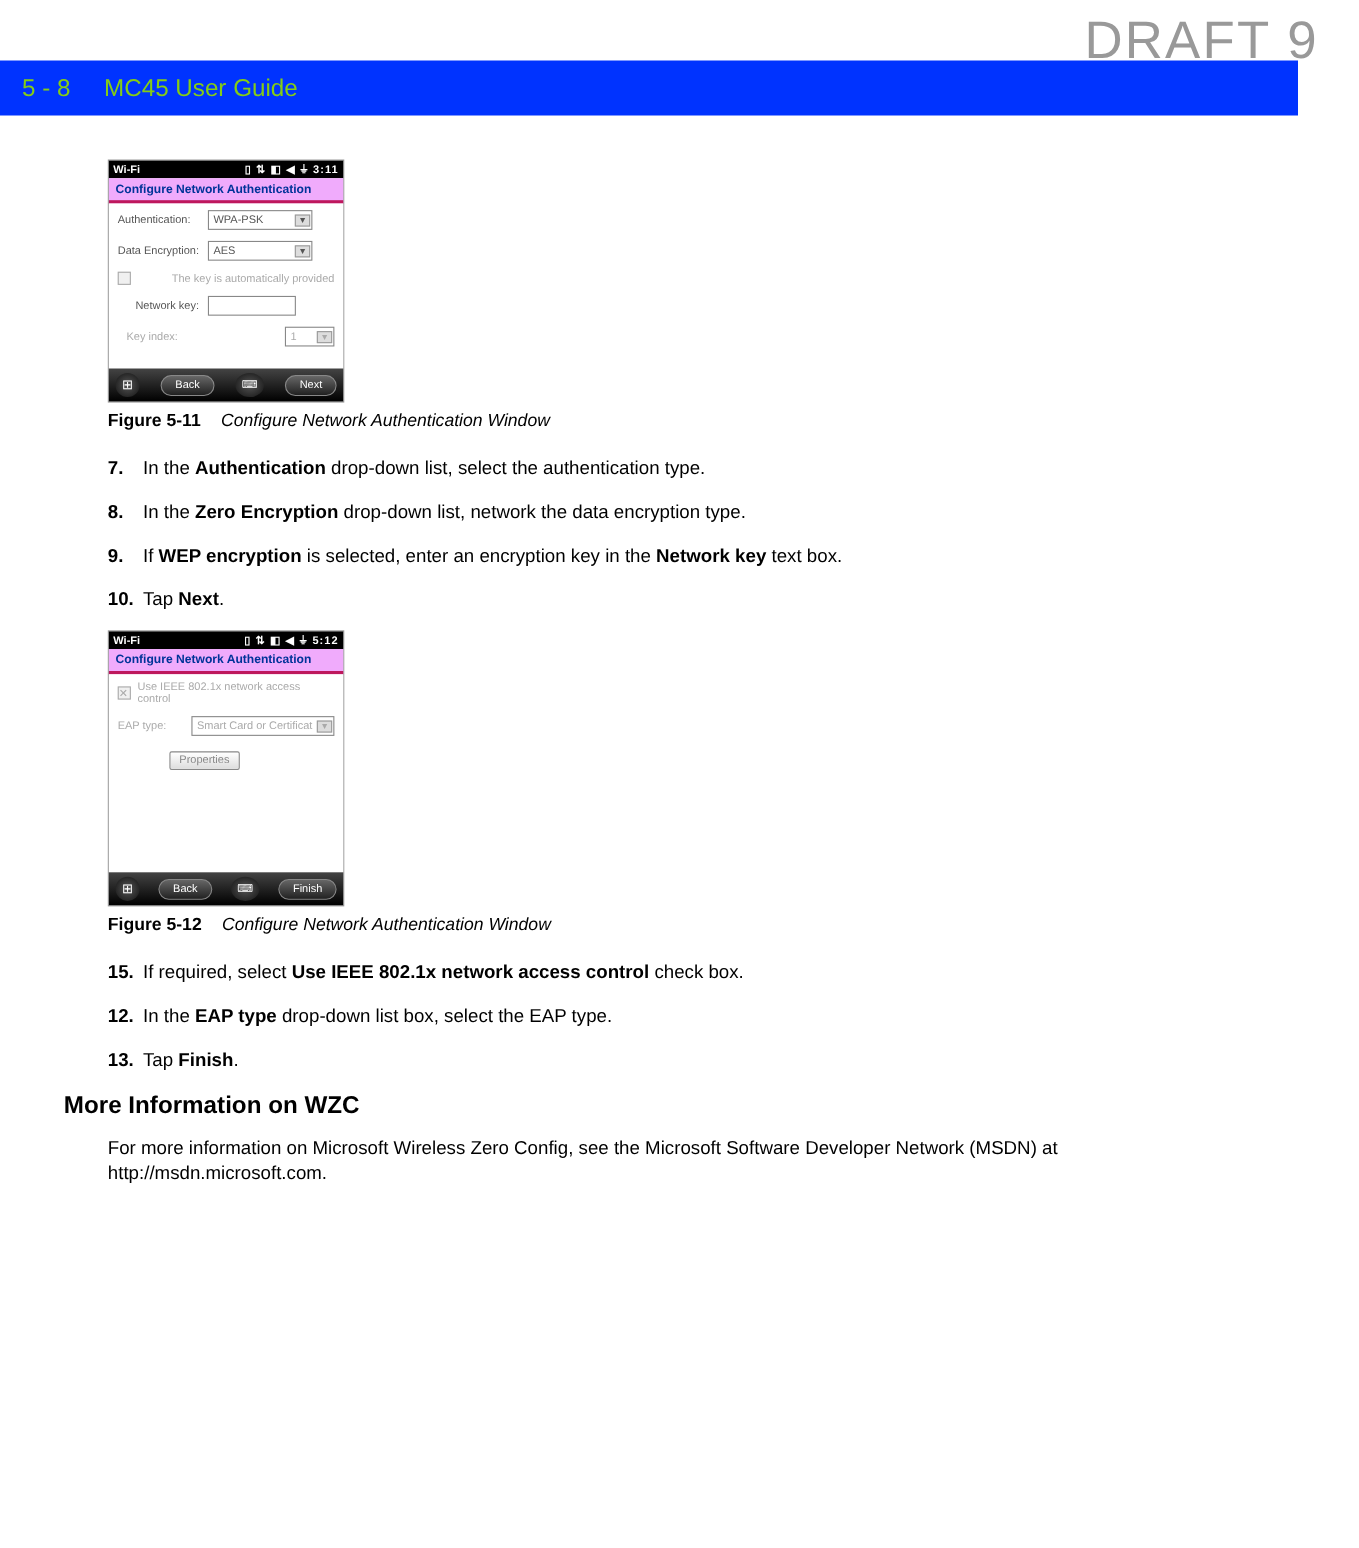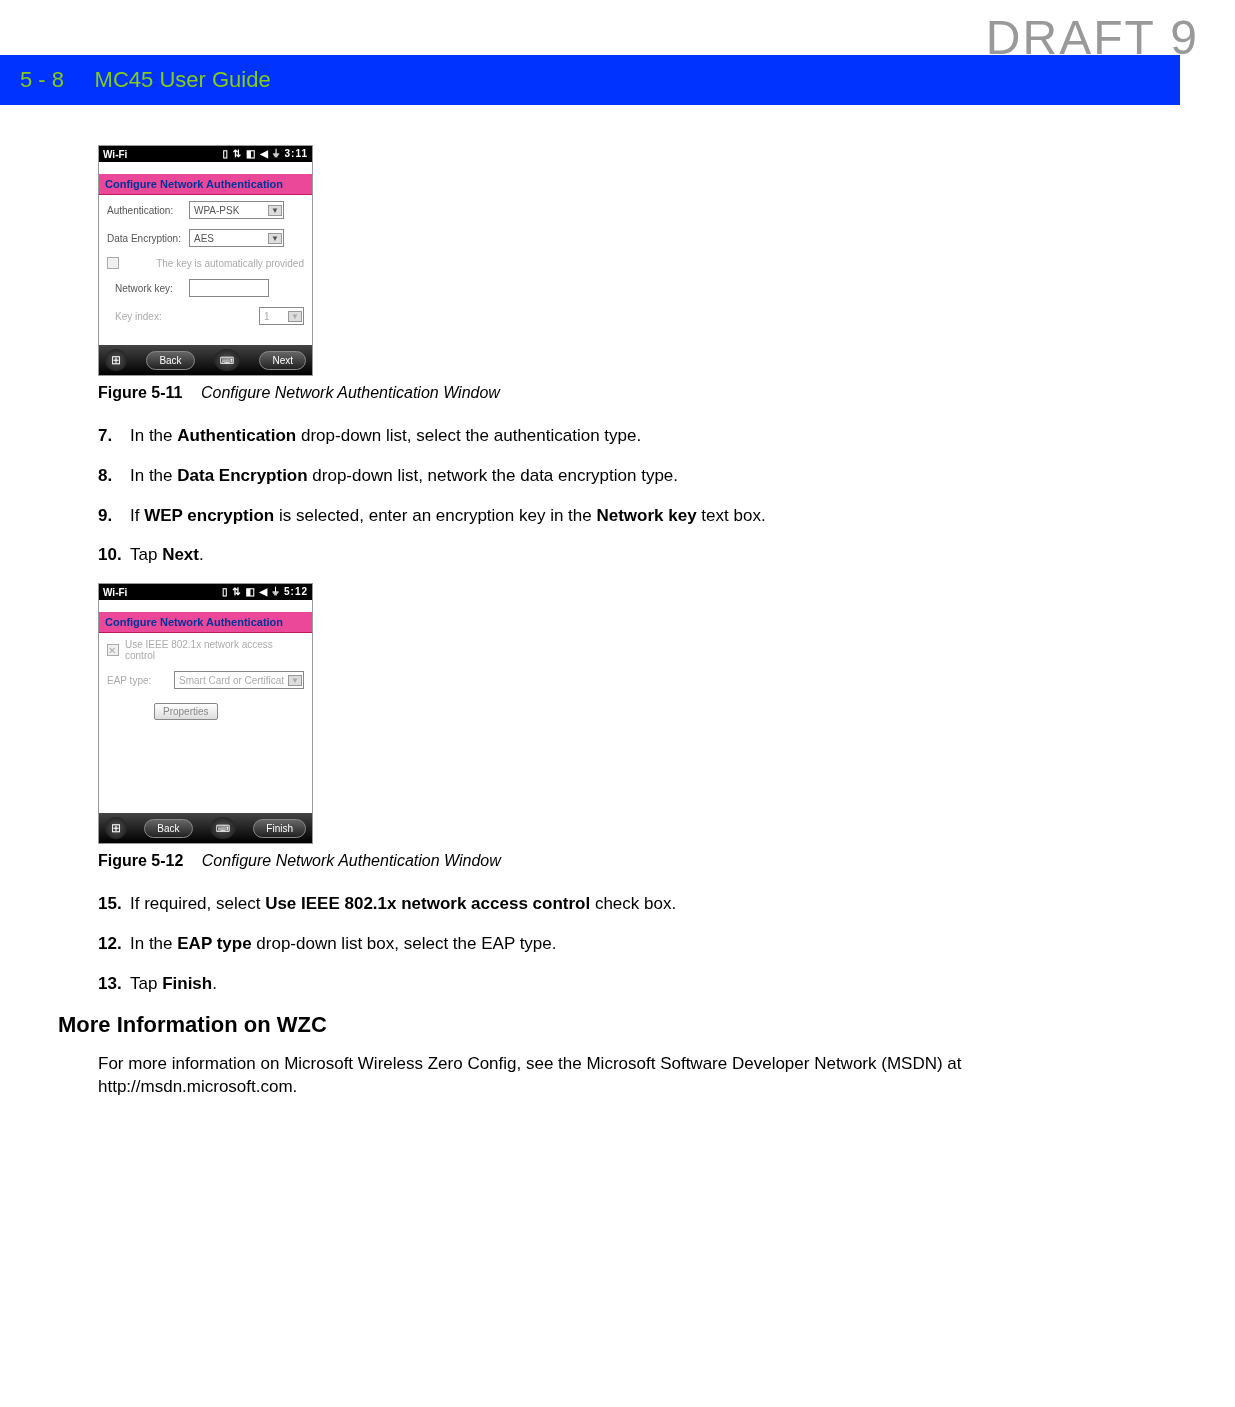--- a/index.html
+++ b/index.html
@@ -44,27 +44,26 @@
     color: #fff;
     display: flex;
     justify-content: space-between;
     align-items: center;
     padding: 2px 4px;
     font-size: 10px;
     font-weight: bold;
   }
   .ss-topbar .icons { letter-spacing: 1px; }
   .ss-title {
-    background: #ec4899;
+    background: #f0abfc;
     color: #003399;
     font-weight: bold;
     padding: 4px 6px;
-    border-bottom: 1px solid #be185d;
+    border-bottom: 3px solid #be185d;
     font-size: 11px;
-    margin-top: 12px;
   }
   .ss-body {
     padding: 6px 8px 4px 8px;
     background: #fff;
     min-height: 150px;
   }
   .ss-row {
     display: flex;
     align-items: center;
     margin-bottom: 10px;
@@ -200,21 +199,21 @@
         <span class="ss-label">Data Encryption:</span>
         <span class="ss-select">
             <span>AES</span>
             <span class="arrow">▼</span>
           </span>
       </div>
       <div class="ss-row ss-row-disabled">
         <span class="ss-check"></span>
         <span>The key is automatically provided</span>
       </div>
-      <div class="ss-row" style="margin-left:8px;">
+      <div class="ss-row" style="margin-left:8px;text-align:center;">
         <span class="ss-label" style="width:74px">Network key:</span>
         <span class="ss-input"></span>
       </div>
       <div class="ss-row ss-row-disabled" style="margin-left:8px;">
         <span class="ss-label" style="width:74px">Key index:</span>
         <span class="ss-select" style="width:45px">
             <span>1</span>
             <span class="arrow">▼</span>
           </span>
       </div>
@@ -232,21 +231,21 @@
     <span class="figtitle">Configure Network Authentication Window</span>
   </div>
 
   <ol class="steps">
     <li>
       <span class="num">7.</span>
       <span><span>In the </span><b>Authentication</b><span> drop-down list, select the authentication type.</span></span>
     </li>
     <li>
       <span class="num">8.</span>
-      <span><span>In the </span><b>Data Encryption</b><span> drop-down list, network the data encryption type.</span></span>
+      <span><span>In the </span><b>Zero Encryption</b><span> drop-down list, network the data encryption type.</span></span>
     </li>
     <li>
       <span class="num">9.</span>
       <span><span>If </span><b>WEP encryption</b><span> is selected, enter an encryption key in the </span><b>Network key</b><span> text box.</span></span>
     </li>
     <li>
       <span class="num">10.</span>
       <span><span>Tap </span><b>Next</b><span>.</span></span>
     </li>
   </ol>

